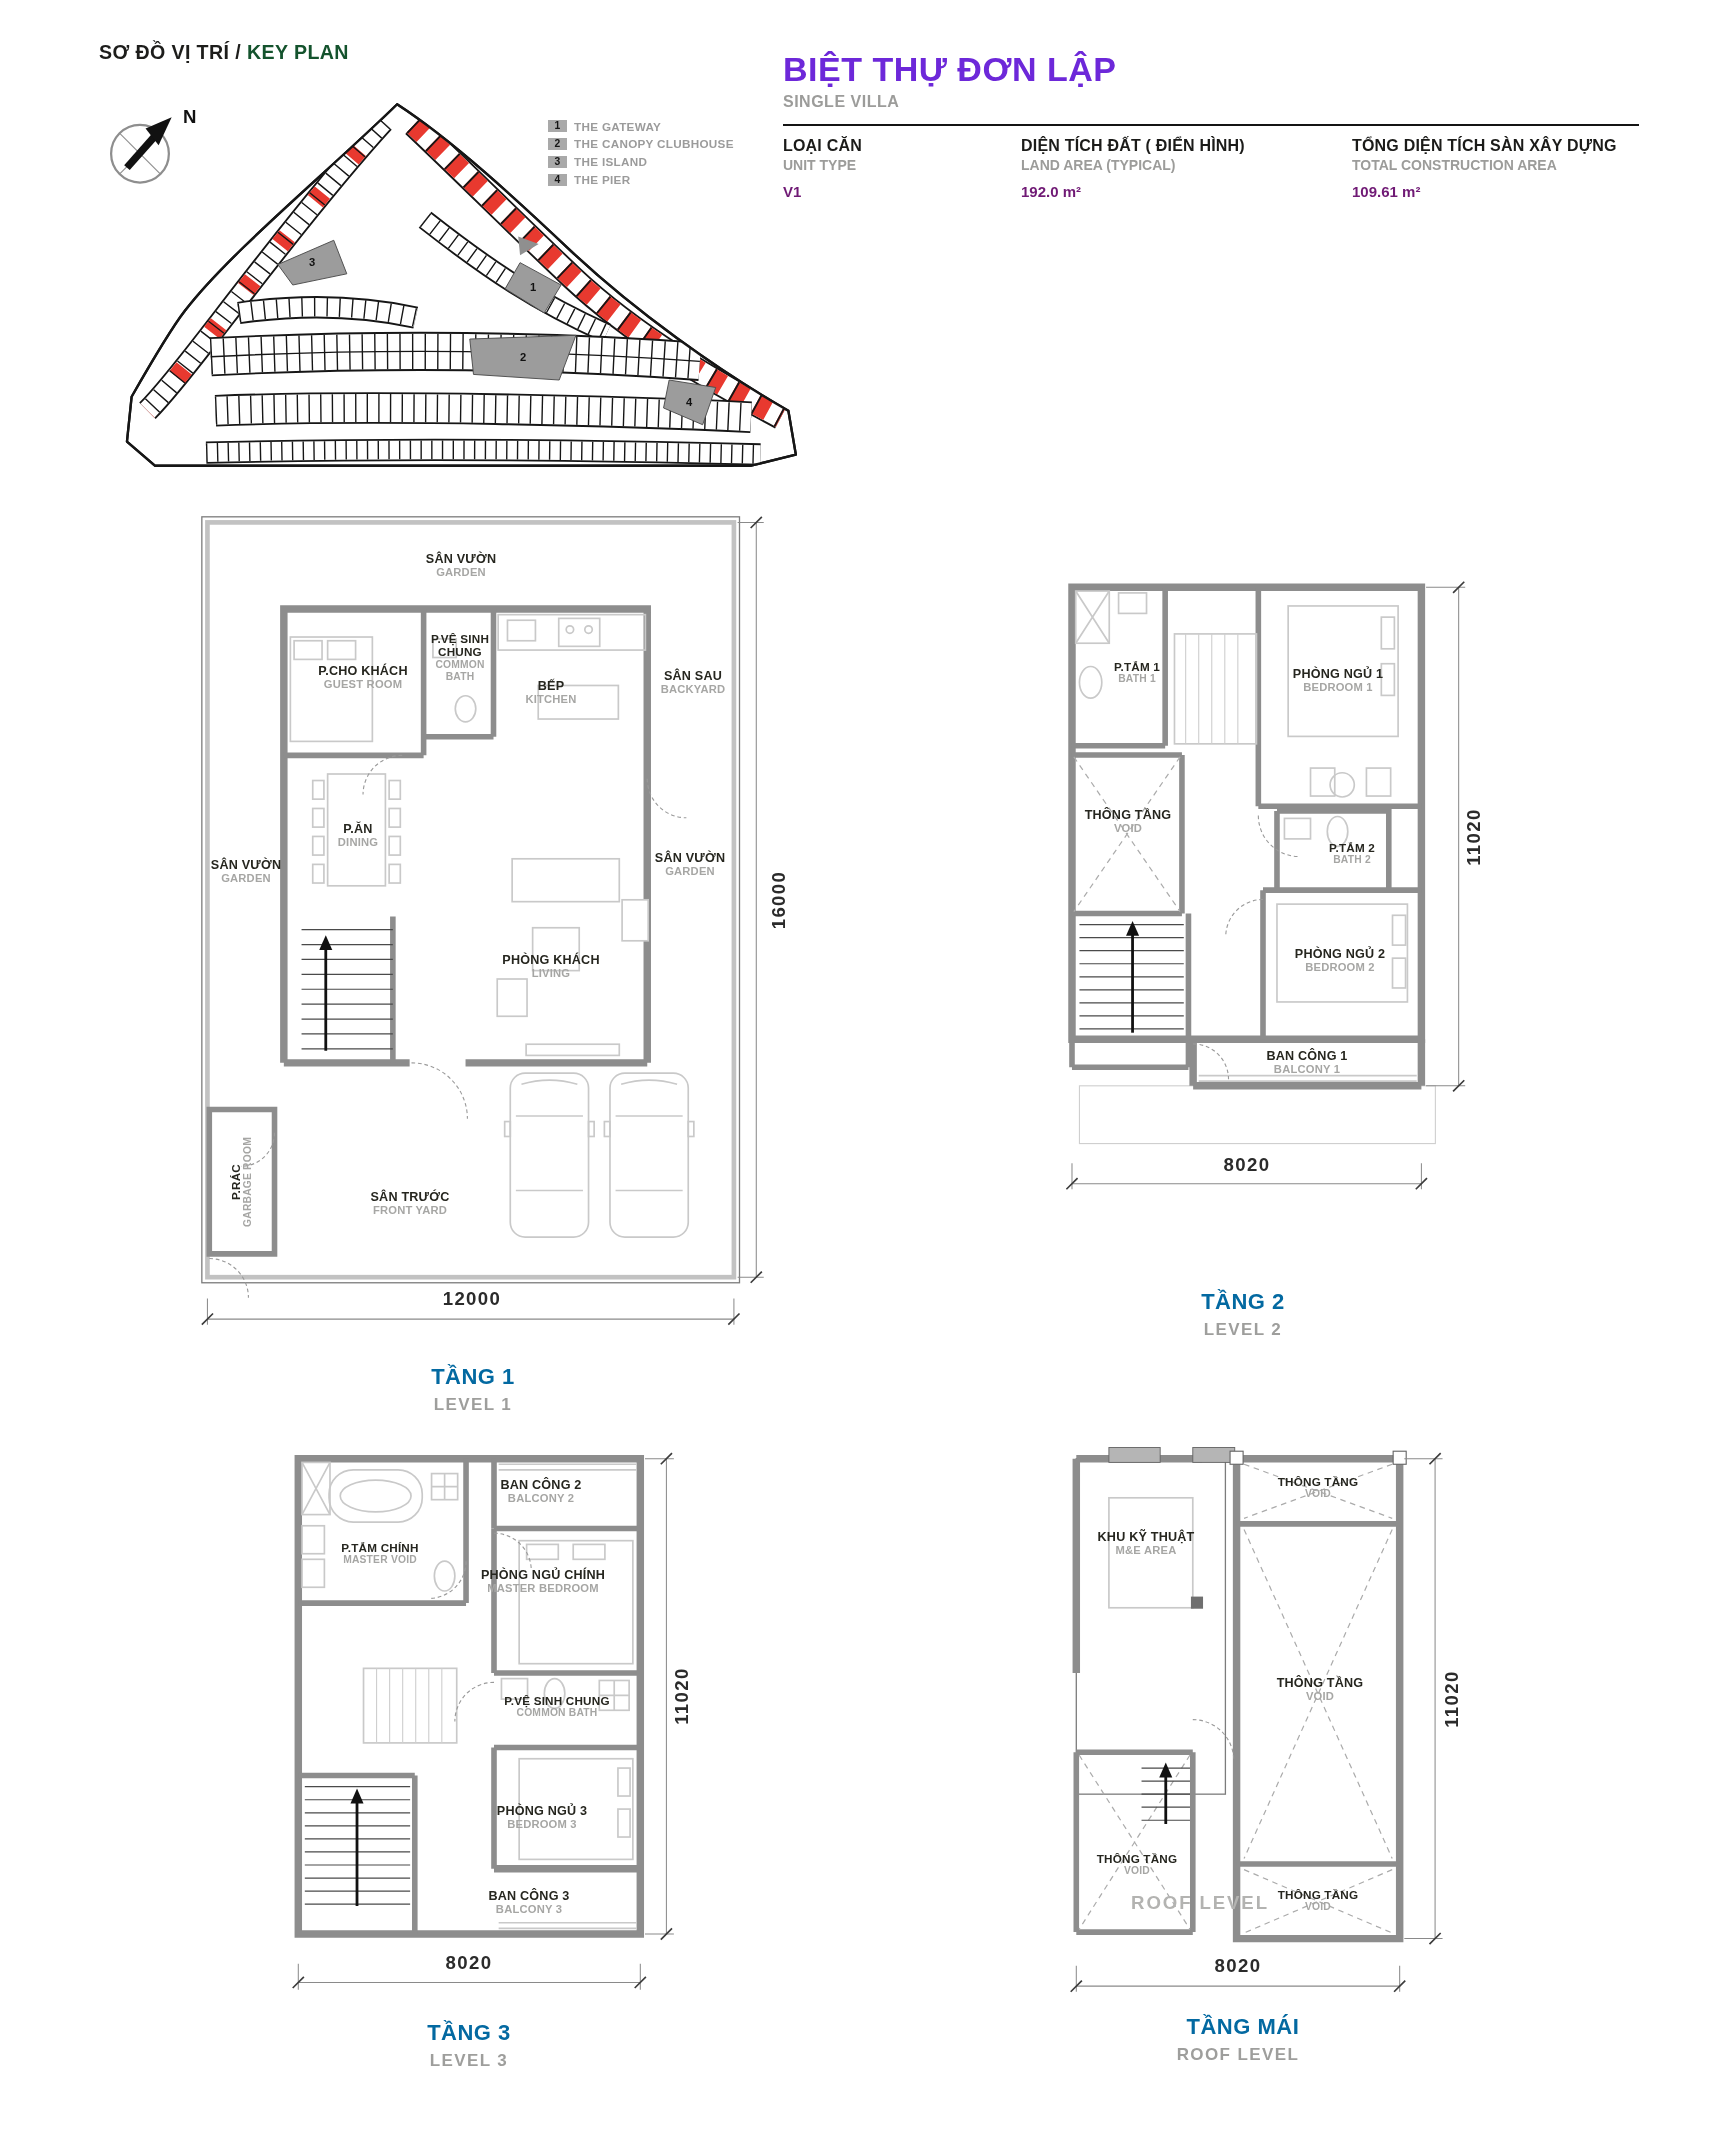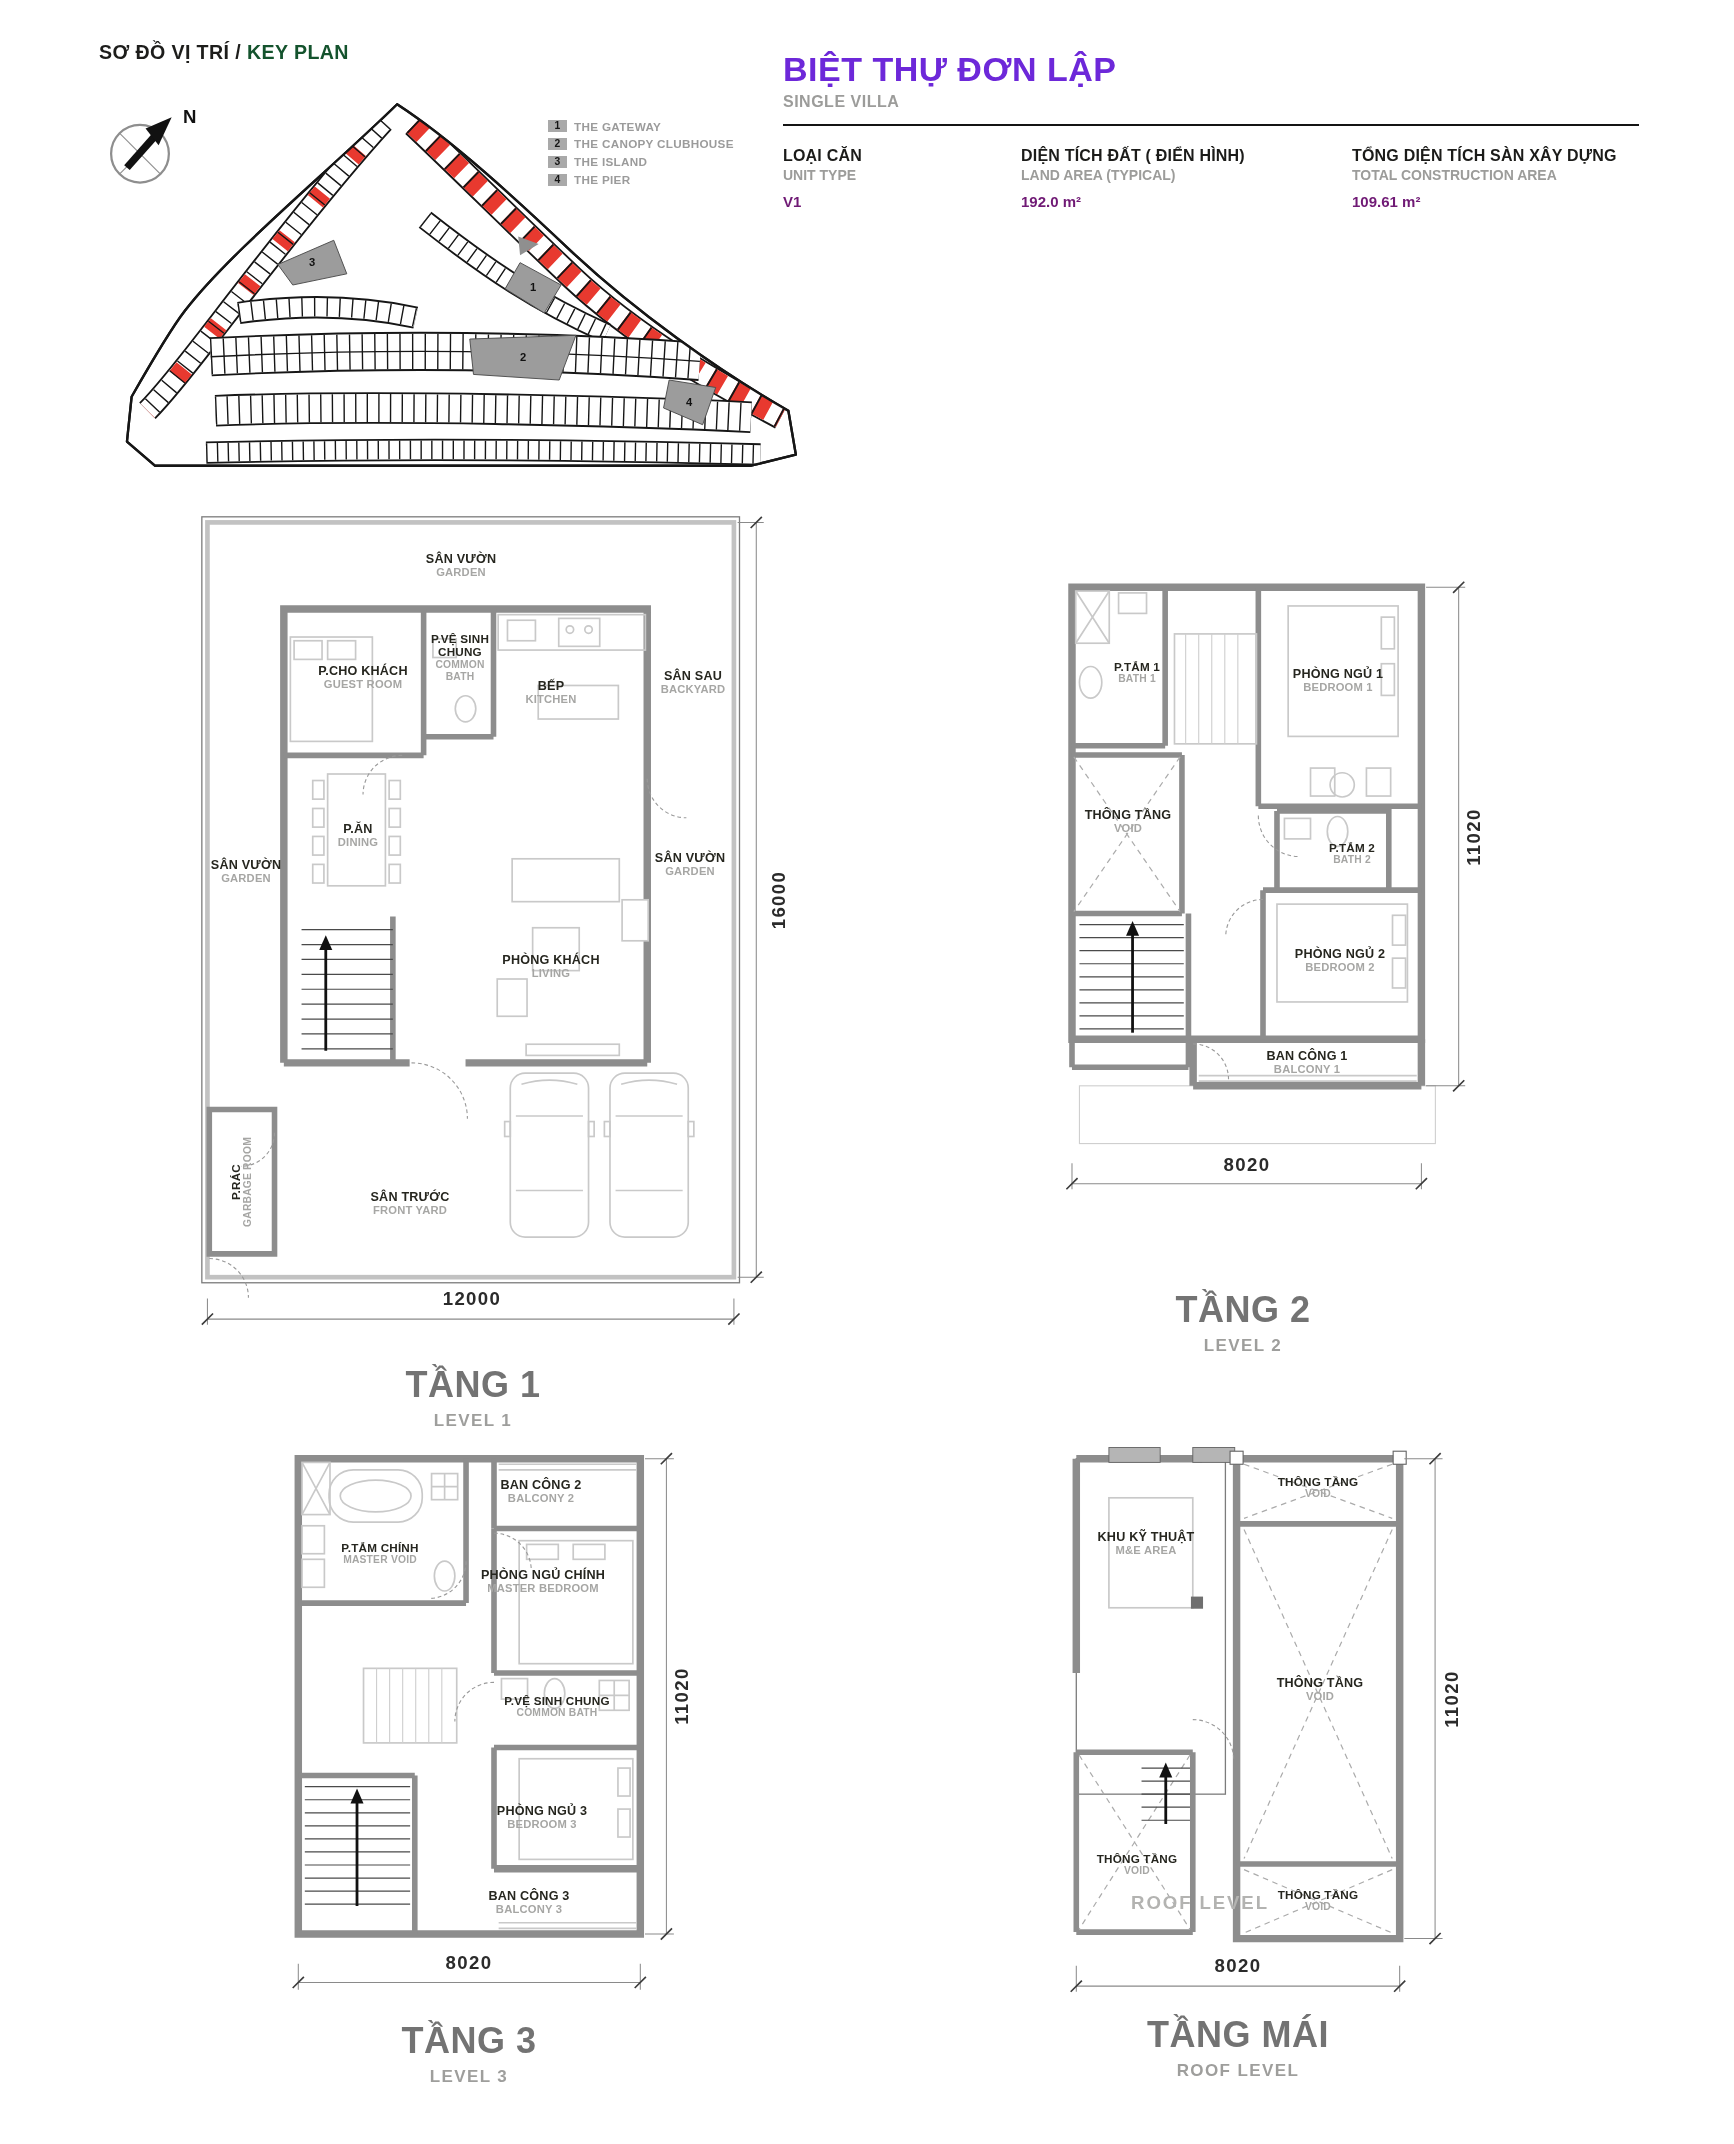--- a/index.html
+++ b/index.html
@@ -13,42 +13,42 @@
   .legend{position:absolute;left:548px;top:118px;width:280px;}
   .legend-row{display:flex;align-items:center;height:16px;margin-bottom:1.9px;}
   .chip{display:inline-block;min-width:13px;text-align:center;background:#a9a9a9;color:#151515;
         font-size:10.3px;font-weight:800;padding:0.9px 2.8px;margin-right:7.5px;line-height:10.3px;}
   .legend-label{font-size:11.7px;font-weight:700;color:#9b9b9b;letter-spacing:0.3px;}
   
   .header{position:absolute;left:783px;top:50px;width:856px;}
   .header h1{margin:0;font-size:34px;font-weight:800;letter-spacing:0.5px;color:#6d28d9;}
   .header .sub{font-size:16px;font-weight:800;color:#9c9c9a;margin-top:3.7px;letter-spacing:0.5px;}
   .header .rule{border-top:2.8px solid #141414;margin-top:13px;}
-  .specs{display:flex;margin-top:21px;}
+  .specs{display:flex;margin-top:11px;}
   .spec{box-sizing:border-box;}
   .spec:nth-child(1){width:238px;}
   .spec:nth-child(2){width:331px;}
   .spec:nth-child(3){width:287px;}
   .spec .vi{font-size:16px;font-weight:800;color:#1b1b19;letter-spacing:0.2px;}
   .spec .en{font-size:14px;font-weight:700;color:#9c9c9a;margin-top:2.8px;}
   .spec .val{font-size:15px;font-weight:600;color:#701a75;margin-top:9.3px;}
   
   .plan{position:absolute;}
   .plan svg{position:absolute;left:0;top:0;}
   .lbl{position:absolute;transform:translate(-50%,-50%);text-align:center;white-space:nowrap;line-height:1.15;}
   .lbl .vi{font-size:12.6px;font-weight:800;color:#26261f;letter-spacing:0.2px;}
   .lbl .en{font-size:11.2px;font-weight:700;color:#a6a6a4;letter-spacing:0.2px;}
   .lbl.small .vi{font-size:11.7px;} .lbl.small .en{font-size:10.3px;}
   .lbl.wrap{white-space:normal;width:76px;}
   .lbl.vert{transform:translate(-50%,-50%) rotate(-90deg);}
   .dim-text{position:absolute;transform:translate(-50%,-50%);font-size:18.6px;font-weight:600;
             color:#2b2b2b;letter-spacing:1.4px;white-space:nowrap;}
   .dim-text.vert{transform:translate(-50%,-50%) rotate(-90deg);}
   .plan-title{position:absolute;transform:translateX(-50%);text-align:center;white-space:nowrap;}
-  .plan-title .t{font-size:36px;font-weight:800;color:#737373;letter-spacing:0.5px;text-align:right;}
+  .plan-title .t{font-size:22px;font-weight:800;color:#0369a1;letter-spacing:0.5px;text-align:right;}
   .plan-title .s{font-size:17px;font-weight:700;color:#9e9e9c;letter-spacing:1.4px;margin-top:4.7px;}
   .watermark{position:absolute;transform:translate(-50%,-50%);font-size:18.6px;font-weight:700;
              color:#b3b3b1;letter-spacing:1.9px;white-space:nowrap;}
   .area-num{position:absolute;transform:translate(-50%,-50%);font-size:11.2px;font-weight:800;color:#111;}
   
   .wall{stroke:#8d8d8d;stroke-width:8;fill:none;}
   .wall6{stroke:#8d8d8d;stroke-width:6;fill:none;}
   .bound{stroke:#c2c2c2;stroke-width:5;fill:none;}
   .bound2{stroke:#7c7c7c;stroke-width:1.4;fill:none;}
   .furn{stroke:#c9c9c9;stroke-width:1.8;fill:#fff;}

